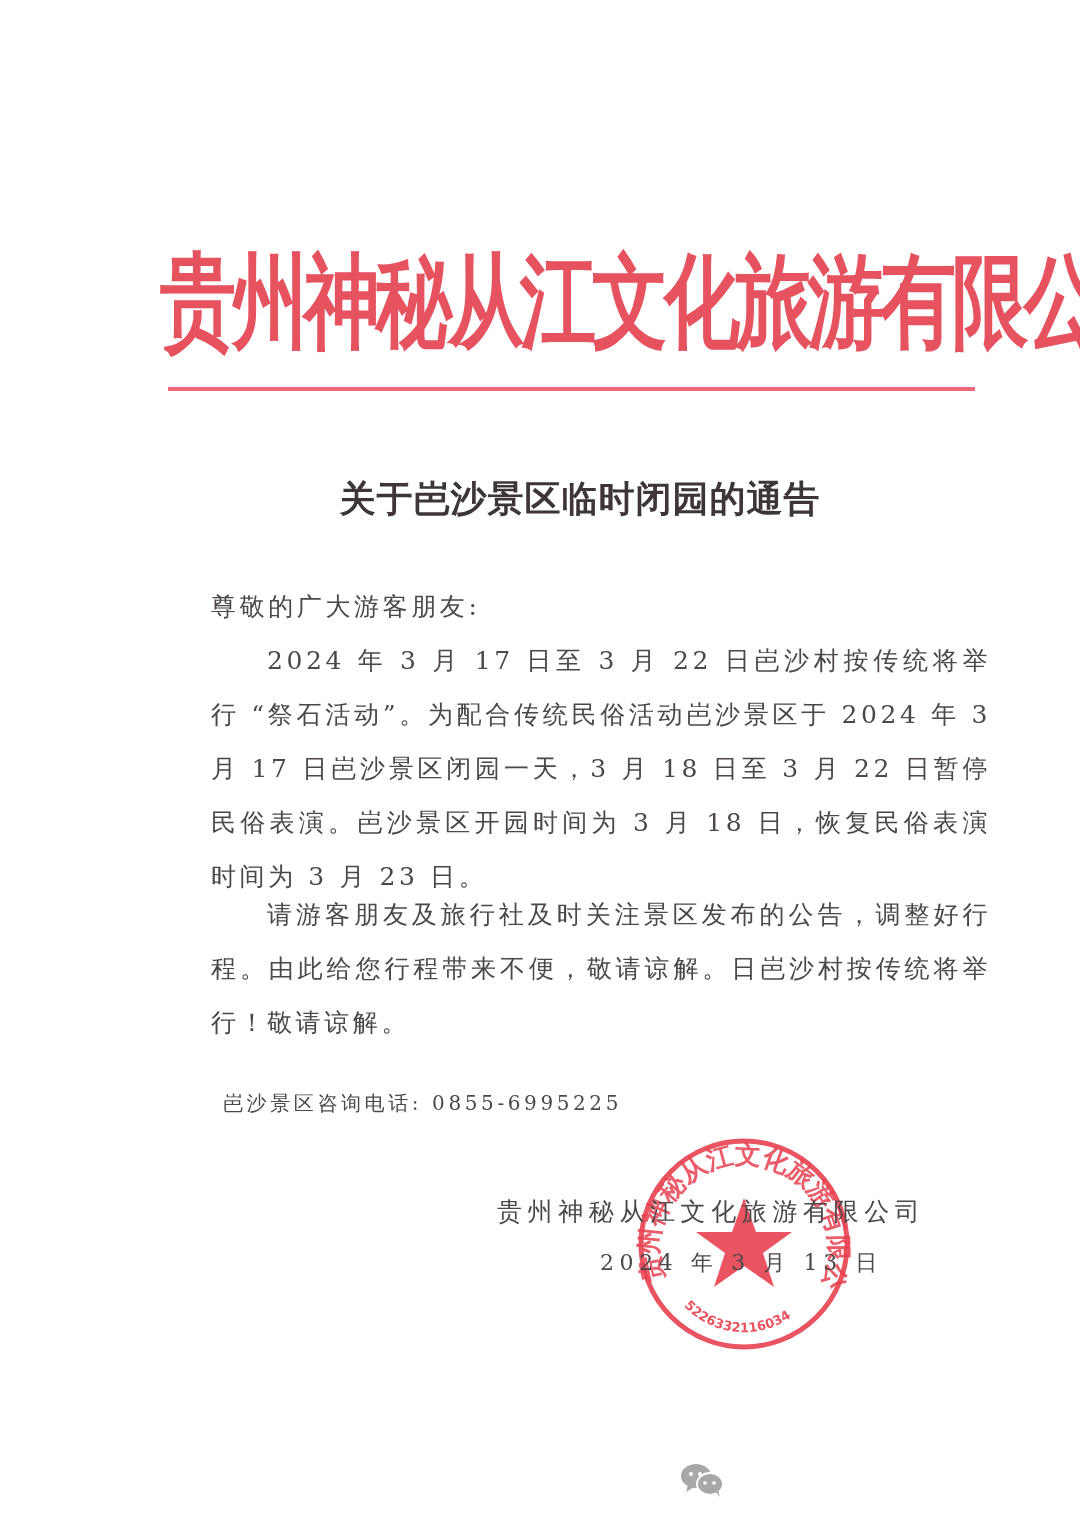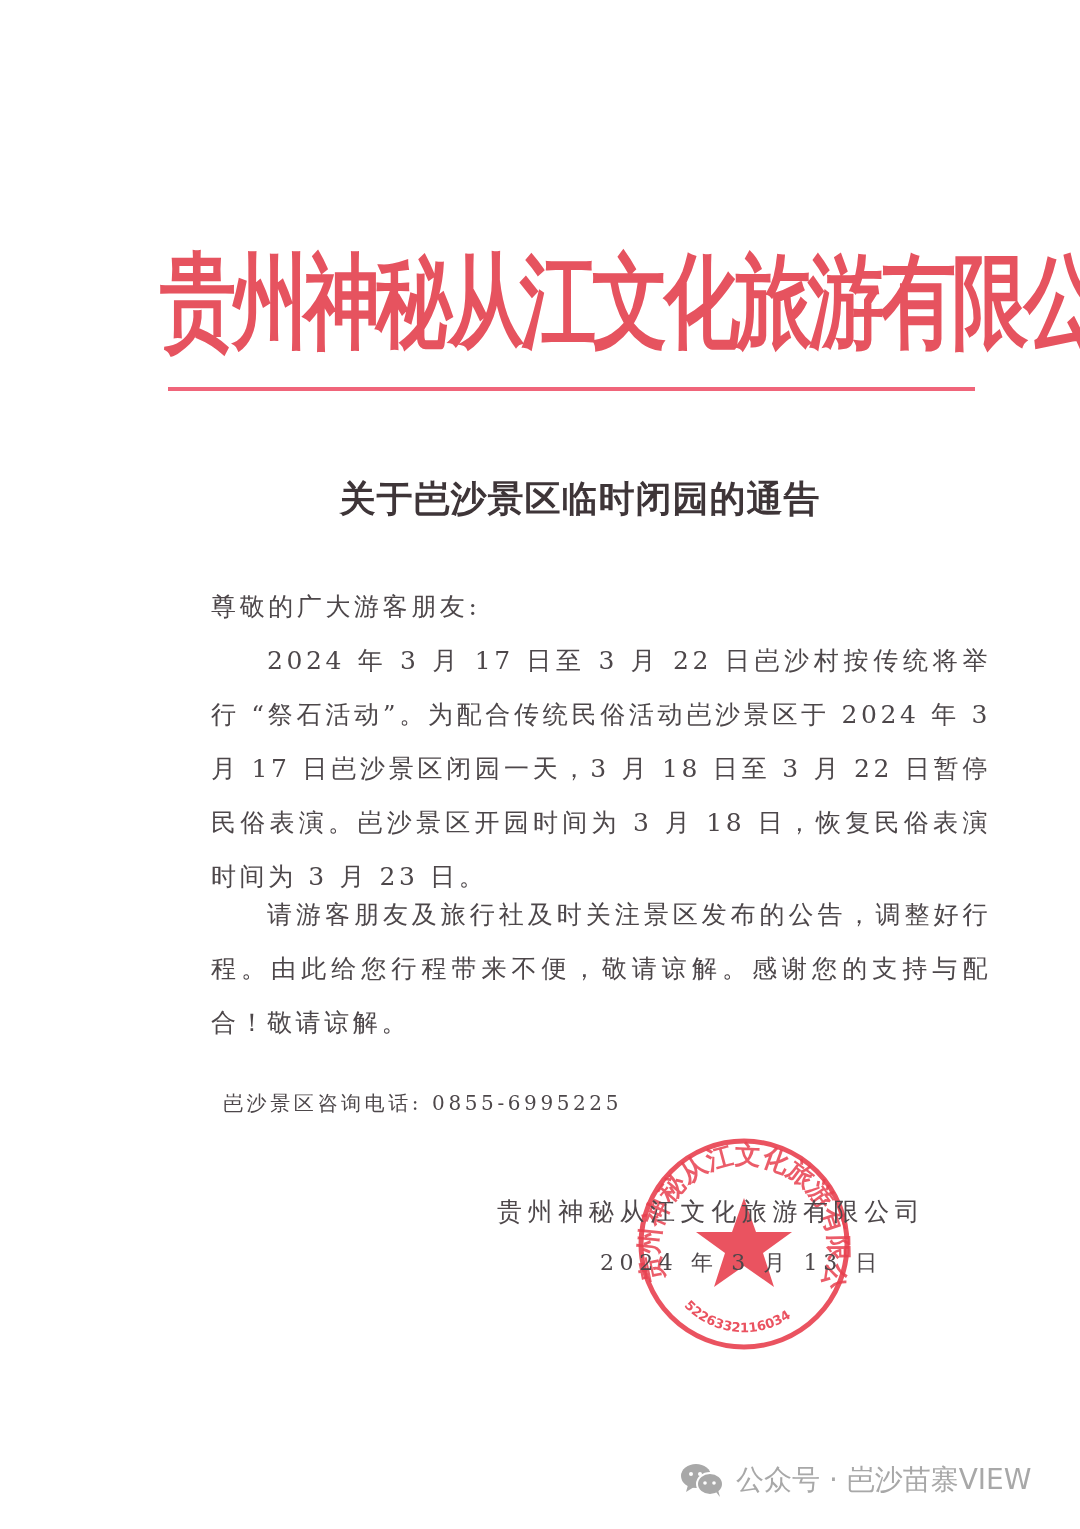--- a/index.html
+++ b/index.html
@@ -37,21 +37,21 @@
 </head>
 <body>
 
 <div class="letterhead">贵州神秘从江文化旅游有限公司</div>
 <div class="rule"></div>
 
 <div class="doc-title">关于岜沙景区临时闭园的通告</div>
 
 <div class="body-text salutation">尊敬的广大游客朋友:</div>
 <div class="body-text para1">2024 年 3 月 17 日至 3 月 22 日岜沙村按传统将举行 “祭石活动”。为配合传统民俗活动岜沙景区于 2024 年 3 月 17 日岜沙景区闭园一天，3 月 18 日至 3 月 22 日暂停民俗表演。岜沙景区开园时间为 3 月 18 日，恢复民俗表演时间为 3 月 23 日。</div>
-<div class="body-text para2">请游客朋友及旅行社及时关注景区发布的公告，调整好行程。由此给您行程带来不便，敬请谅解。感谢您的支持与配合！</div>
+<div class="body-text para2">请游客朋友及旅行社及时关注景区发布的公告，调整好行程。由此给您行程带来不便，敬请谅解。日岜沙村按传统将举行！</div>
 <div class="body-text closing">敬请谅解。</div>
 
 <div class="phone">岜沙景区咨询电话: 0855-6995225</div>
 
 <svg class="stamp" viewBox="0 0 216 216">
   <defs>
     <path id="ringPath" d="M 30,150 A 86,86 0 1,1 186,150"></path>
     <path id="codePath" d="M 40,160 A 82,82 0 0,0 176,160"></path>
   </defs>
   <circle cx="108" cy="108" r="103" fill="none" stroke="#e8404f" stroke-width="5" opacity="0.9"></circle>
@@ -73,14 +73,13 @@
   <svg class="wechat-icon" viewBox="0 0 46 36">
     <ellipse cx="16" cy="14" rx="15" ry="12" fill="#a8a8a8"></ellipse>
     <polygon points="8,23 6,30 14,25" fill="#a8a8a8"></polygon>
     <ellipse cx="30" cy="22" rx="13" ry="11" fill="#a8a8a8" stroke="#ffffff" stroke-width="2"></ellipse>
     <polygon points="36,30 40,35 38,28" fill="#a8a8a8"></polygon>
     <circle cx="11" cy="12" r="2" fill="#ffffff"></circle>
     <circle cx="20" cy="12" r="2" fill="#ffffff"></circle>
     <circle cx="25" cy="21" r="1.8" fill="#ffffff"></circle>
     <circle cx="34" cy="21" r="1.8" fill="#ffffff"></circle>
   </svg>
-  <span>公众号 · 岜沙苗寨VIEW</span>
 </div>
 
 </body></html>

